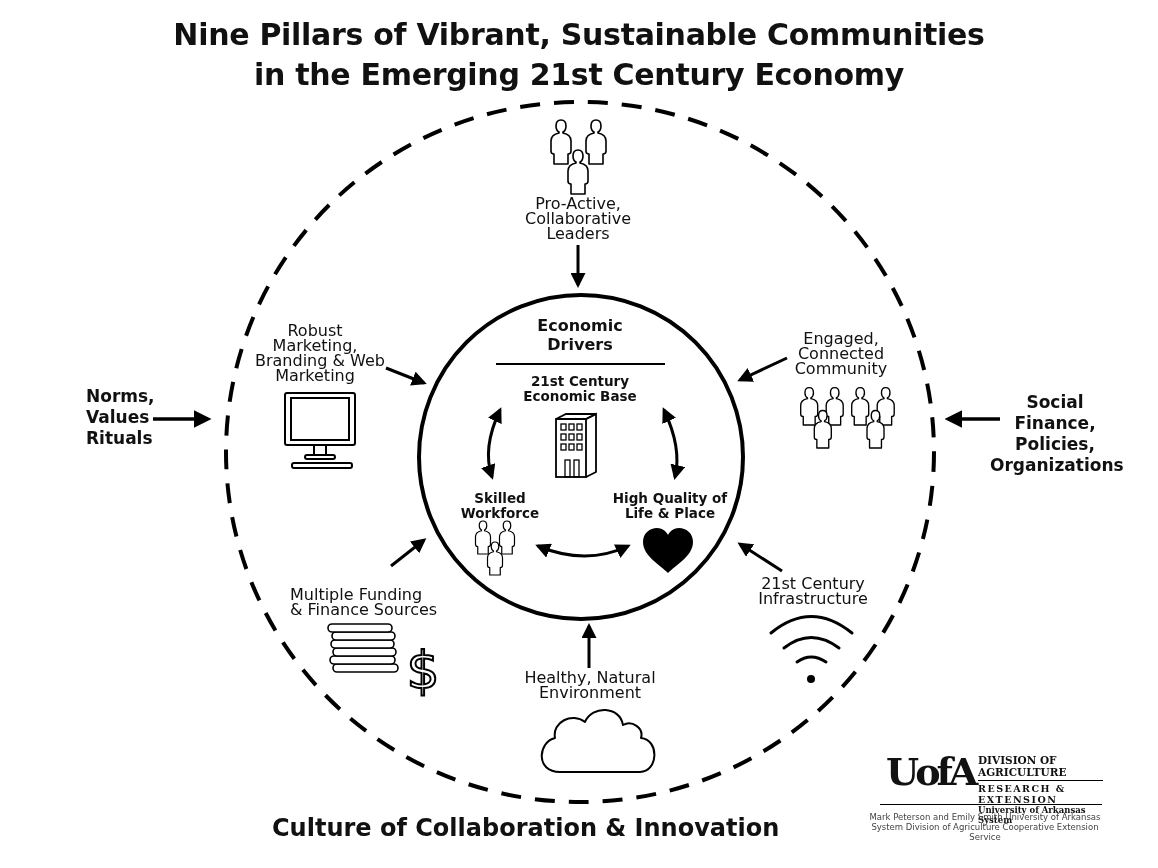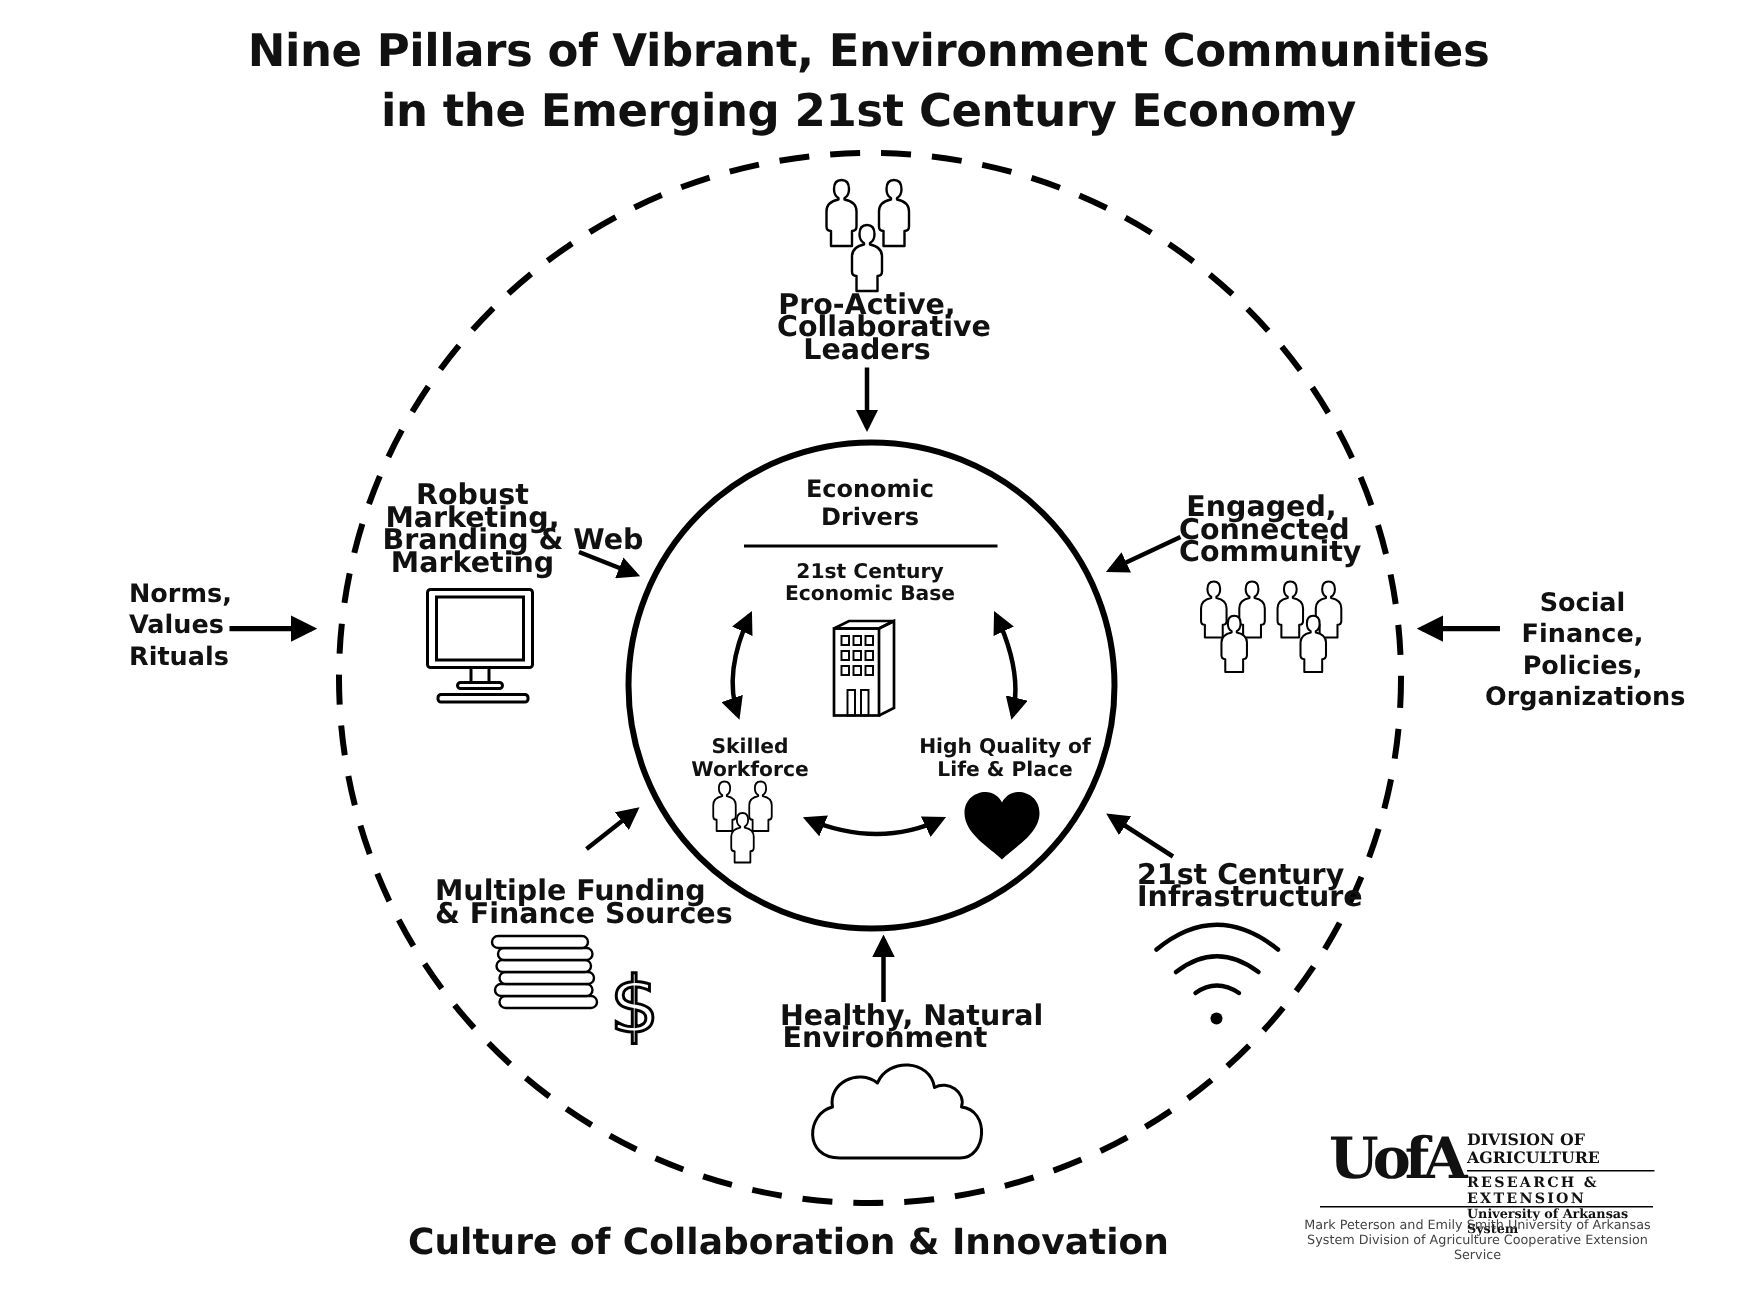--- a/index.html
+++ b/index.html
@@ -1,34 +1,34 @@
 <!DOCTYPE html>
 <html><head>
 <meta charset="utf-8">
 <style>
   html, body { margin:0; padding:0; background:#ffffff; }
   body { width:1158px; height:868px; position:relative; overflow:hidden;
          font-family:"DejaVu Sans", sans-serif; color:#111; }
   .abs { position:absolute; }
   .title { left:0; width:1158px; text-align:center; font-weight:bold; font-size:30px; line-height:40px; letter-spacing:-0.3px; }
-  .lbl { position:absolute; text-align:center; font-weight:bold; font-size:19px; line-height:15px; white-space:nowrap; }
+  .lbl { position:absolute; text-align:center; font-weight:normal; font-size:16px; line-height:15px; white-space:nowrap; }
   .lbl-lg { position:absolute; text-align:left; font-weight:bold; font-size:17px; line-height:21px; white-space:nowrap; }
   .center-lbl { position:absolute; text-align:center; font-weight:bold; white-space:nowrap; }
   svg.layer { position:absolute; left:0; top:0; }
   .footer-title { position:absolute; left:272px; top:814px; font-weight:bold; font-size:24px; white-space:nowrap; }
   .logo-box { position:absolute; left:880px; top:752px; width:230px; }
   .logo-line1 { font-family:"DejaVu Serif", serif; font-weight:bold; font-size:10.5px; }
   .logo-line2 { font-family:"DejaVu Serif", serif; font-weight:bold; font-size:9.5px; letter-spacing:1.5px; }
   .logo-line3 { font-family:"DejaVu Serif", serif; font-weight:bold; font-size:8.5px; }
   .credit { position:absolute; left:860px; top:812px; width:250px; text-align:center; font-size:8.5px; line-height:10px; color:#444; }
 </style>
 </head>
 <body>
 
-<div class="abs title" style="top:15px;">Nine Pillars of Vibrant, Environment Communities</div>
+<div class="abs title" style="top:15px;">Nine Pillars of Vibrant, Sustainable Communities</div>
 <div class="abs title" style="top:55px;">in the Emerging 21st Century Economy</div>
 
 <svg class="layer" width="1158" height="868" viewBox="0 0 1158 868">
   <defs>
     <marker id="ah" viewBox="0 0 10 10" refX="8" refY="5" markerWidth="5" markerHeight="5" orient="auto-start-reverse">
       <path d="M0,0 L10,5 L0,10 z" fill="#000"></path>
     </marker>
     <g id="person">
       <path d="M0,-22 c-4,0 -5,3 -5,6 c0,3 1,5 3,6 l0,1 c-5,1 -8,3 -8,8 l0,10 c0,2 1,3 3,3 l0,10 l14,0 l0,-10 c2,0 3,-1 3,-3 l0,-10 c0,-5 -3,-7 -8,-8 l0,-1 c2,-1 3,-3 3,-6 c0,-3 -1,-6 -5,-6 z" fill="#fff" stroke="#000" stroke-width="1.6" stroke-linejoin="round"></path>
     </g>

